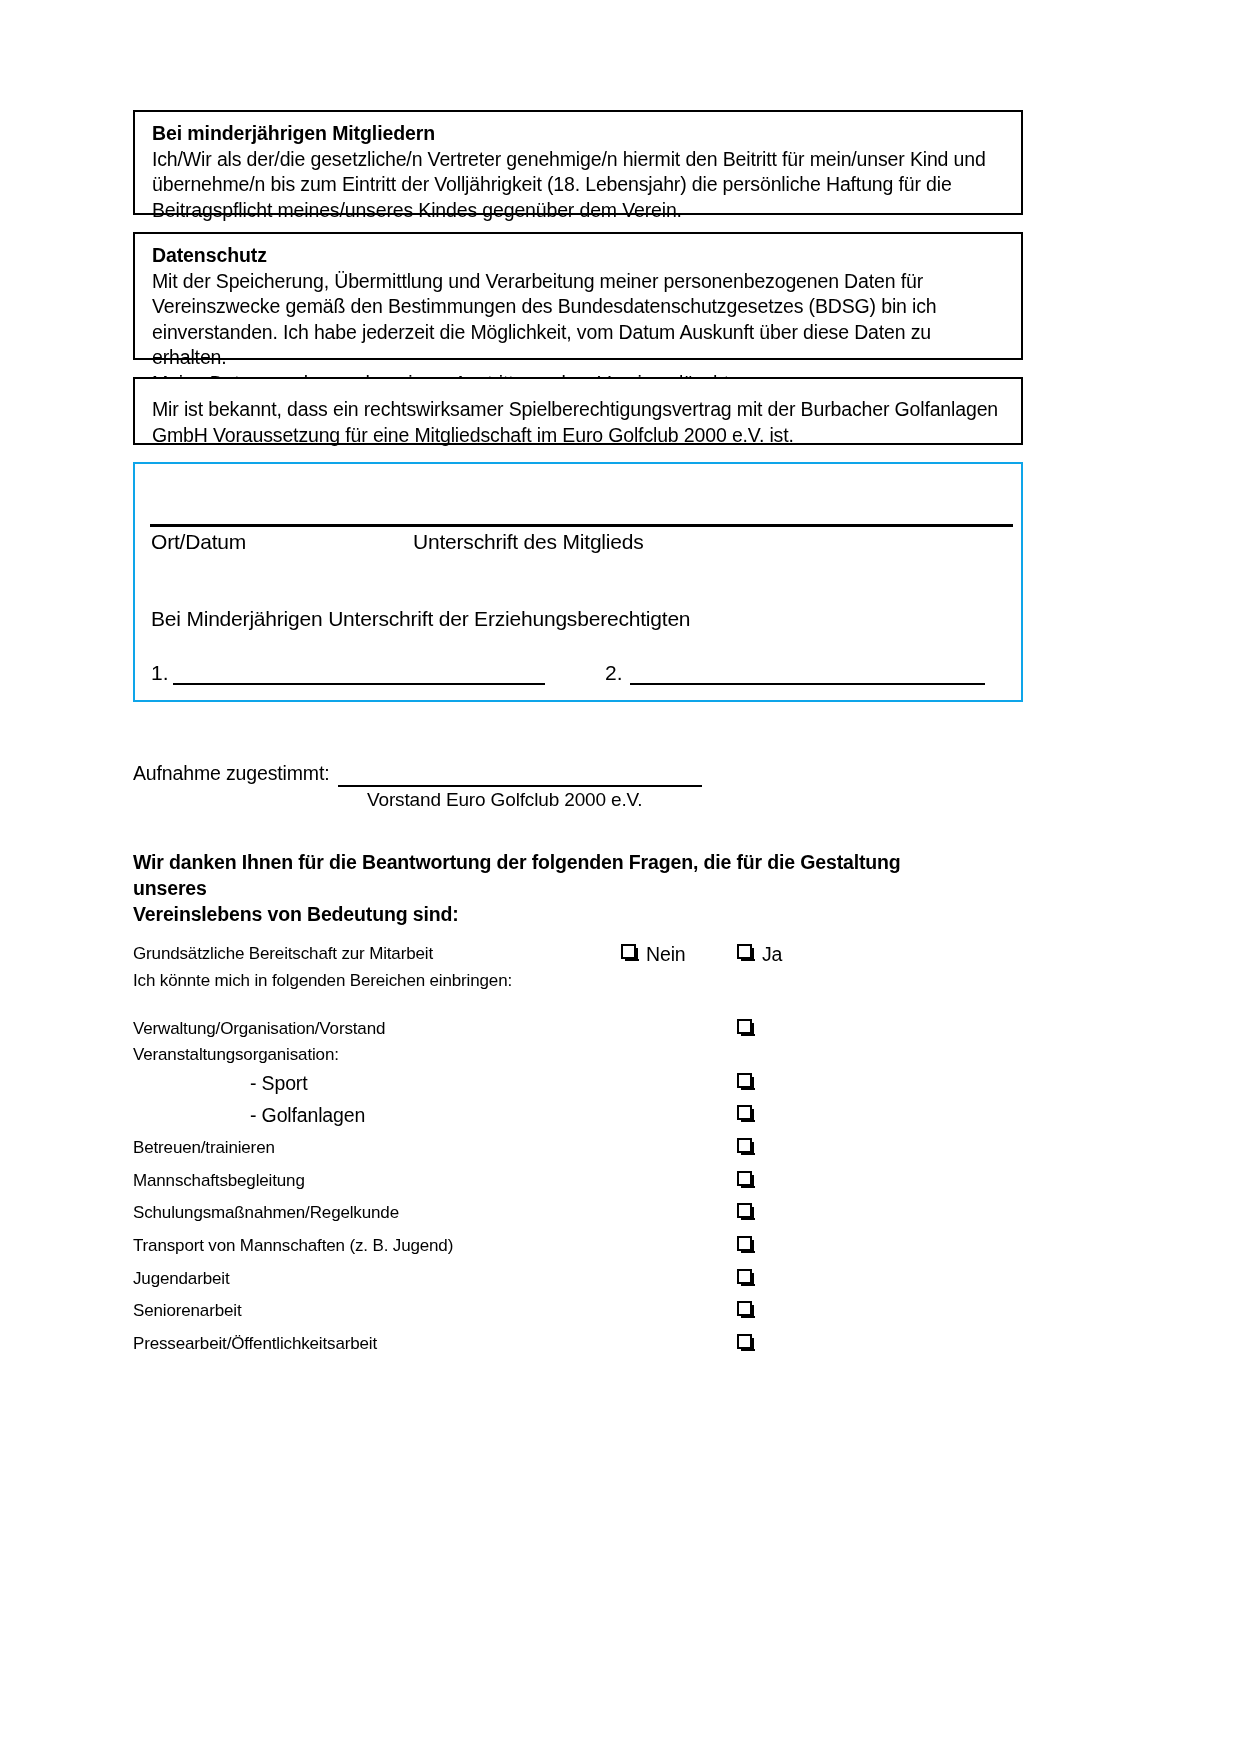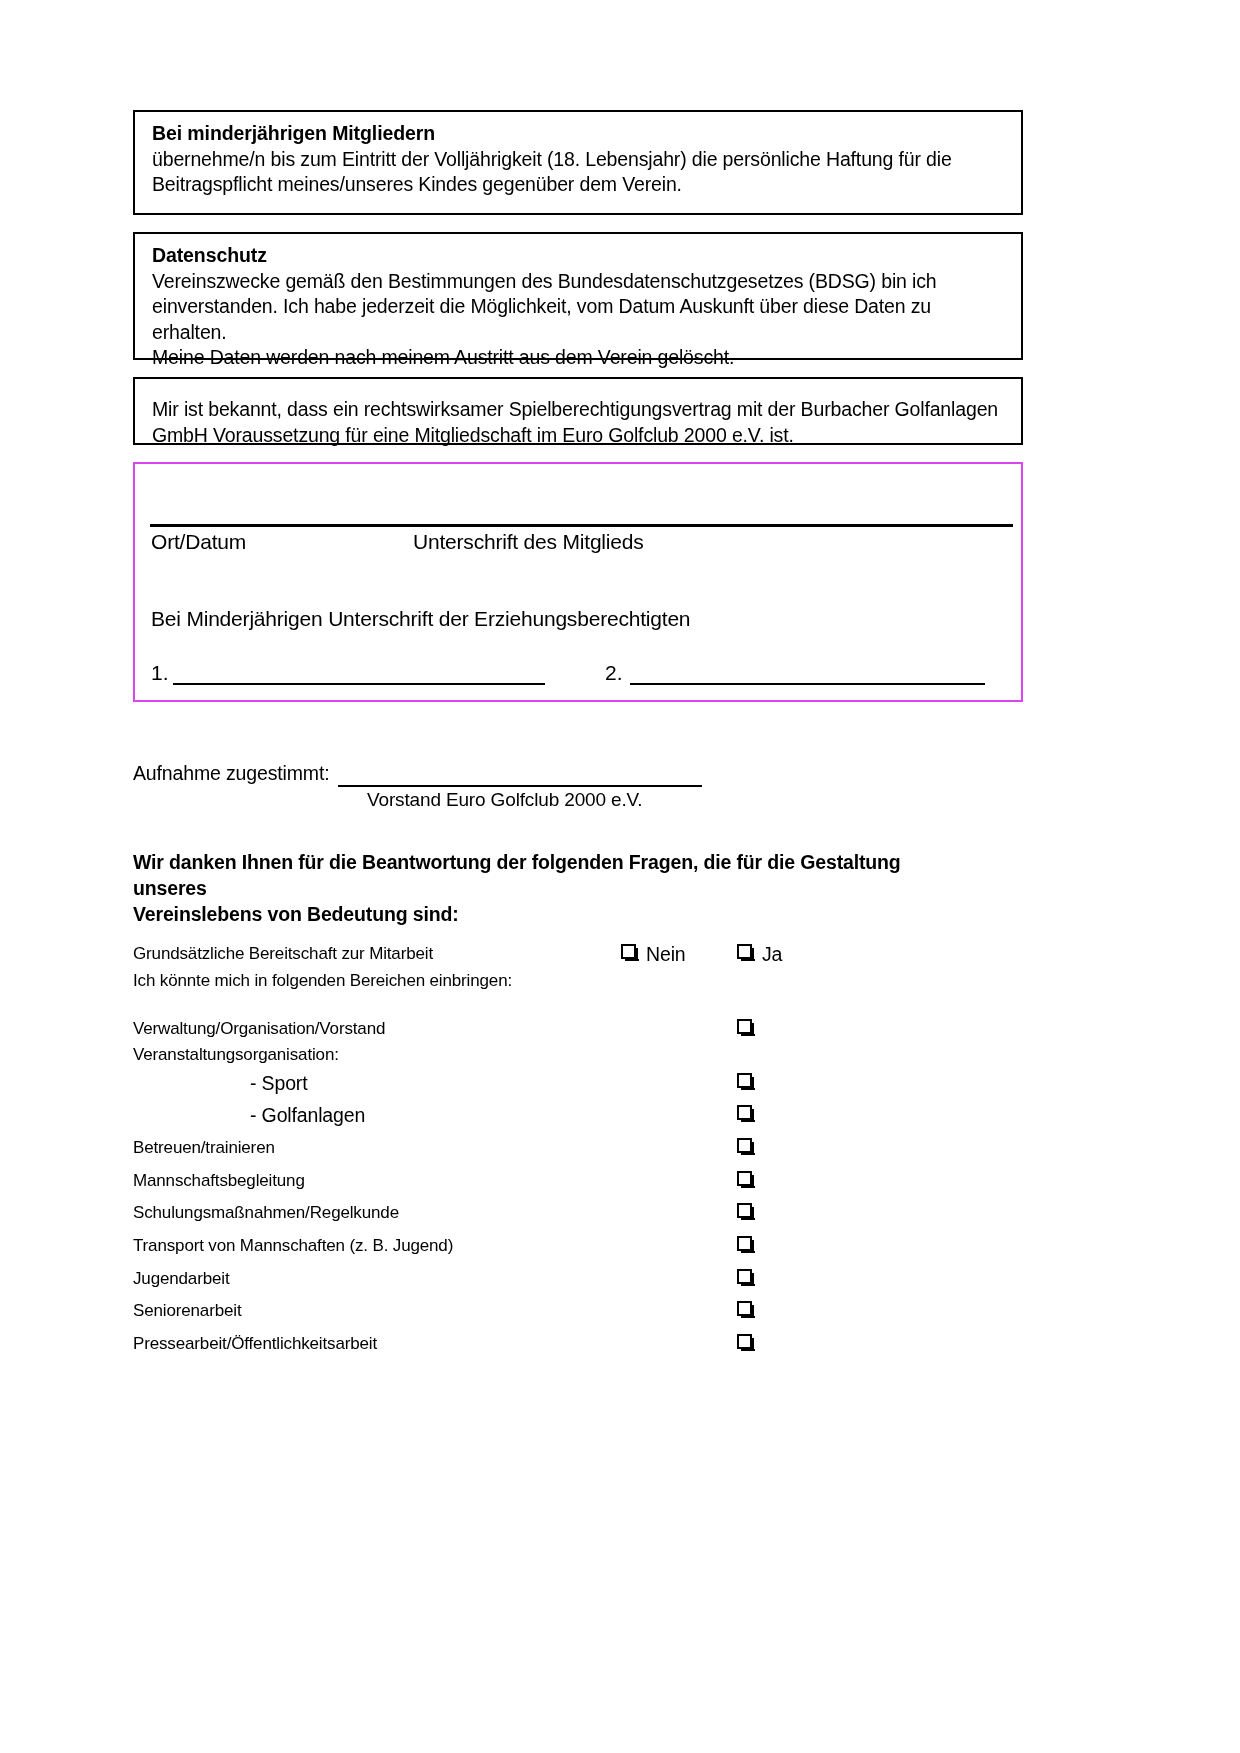--- a/index.html
+++ b/index.html
@@ -44,21 +44,21 @@
     font-size: 19.5px;
     line-height: 25.6px;
     letter-spacing: -0.15px;
   }
   .clause-text p { margin: 0; }
 
   
   .sig-box {
     position: absolute;
     box-sizing: border-box;
-    border: 2px solid #d946ef;
+    border: 2px solid #0ea5e9;
     background: #fff;
   }
   .sig-rule {
     position: absolute;
     background: #000;
     height: 3px;
   }
   .sig-label {
     position: absolute;
     font-size: 21px;
@@ -162,30 +162,32 @@
 </style>
 </head>
 <body>
 
 <div class="page">
 
   <div class="clause-box" style="left:133px; top:110px; width:890px; height:105px;">
     <div class="clause-inner">
       <div class="clause-heading">Bei minderjährigen Mitgliedern</div>
       <div class="clause-text">
+        <p>Ich/Wir als der/die gesetzliche/n Vertreter genehmige/n hiermit den Beitritt für mein/unser Kind und</p>
         <p>übernehme/n bis zum Eintritt der Volljährigkeit (18. Lebensjahr) die persönliche Haftung für die</p>
         <p>Beitragspflicht meines/unseres Kindes gegenüber dem Verein.</p>
       </div>
     </div>
   </div>
 
   <div class="clause-box" style="left:133px; top:232px; width:890px; height:128px;">
     <div class="clause-inner">
       <div class="clause-heading">Datenschutz</div>
       <div class="clause-text">
+        <p>Mit der Speicherung, Übermittlung und Verarbeitung meiner personenbezogenen Daten für</p>
         <p>Vereinszwecke gemäß den Bestimmungen des Bundesdatenschutzgesetzes (BDSG) bin ich</p>
         <p>einverstanden. Ich habe jederzeit die Möglichkeit, vom Datum Auskunft über diese Daten zu erhalten.</p>
         <p>Meine Daten werden nach meinem Austritt aus dem Verein gelöscht.</p>
       </div>
     </div>
   </div>
 
   <div class="clause-box" style="left:133px; top:377px; width:890px; height:68px;">
     <div class="clause-inner" style="padding-top:18px;">
       <div class="clause-text">

